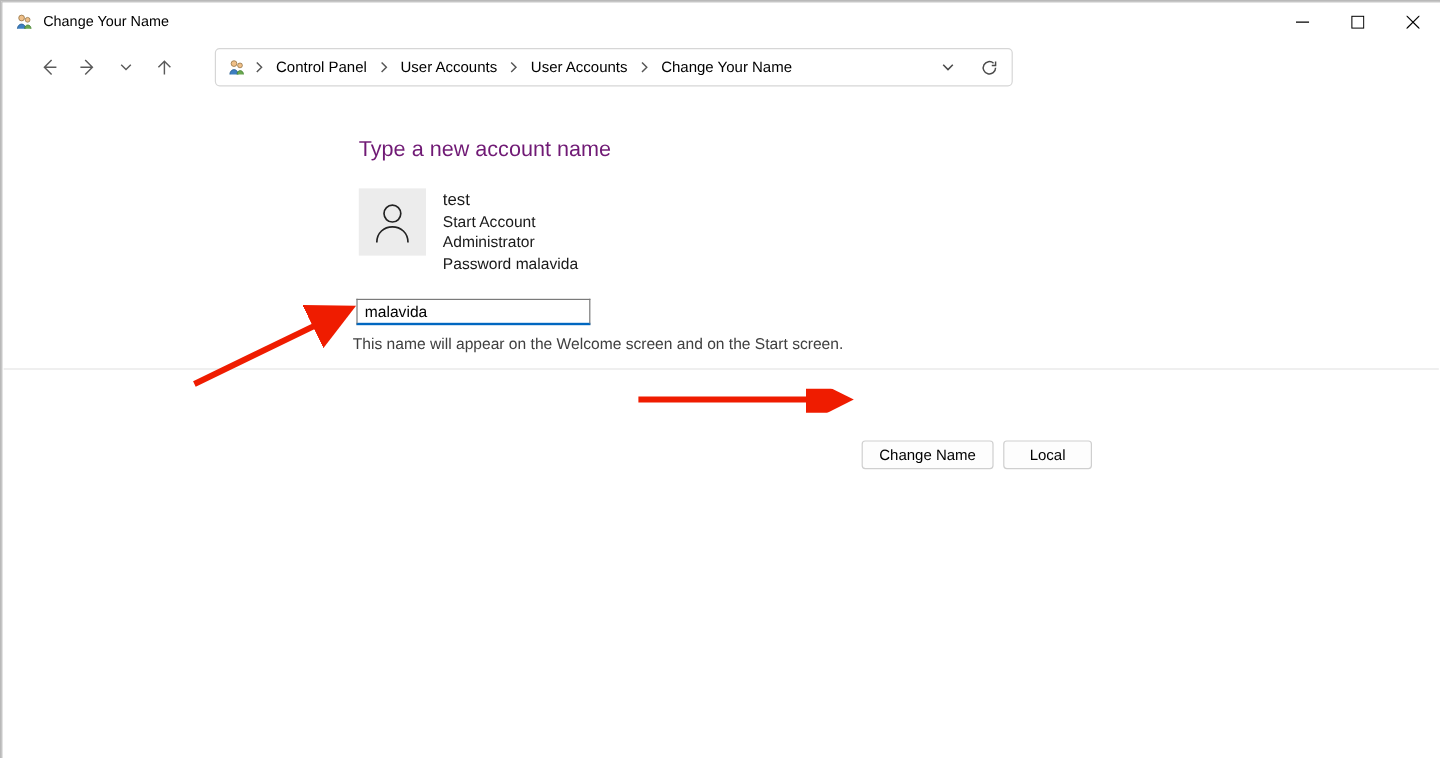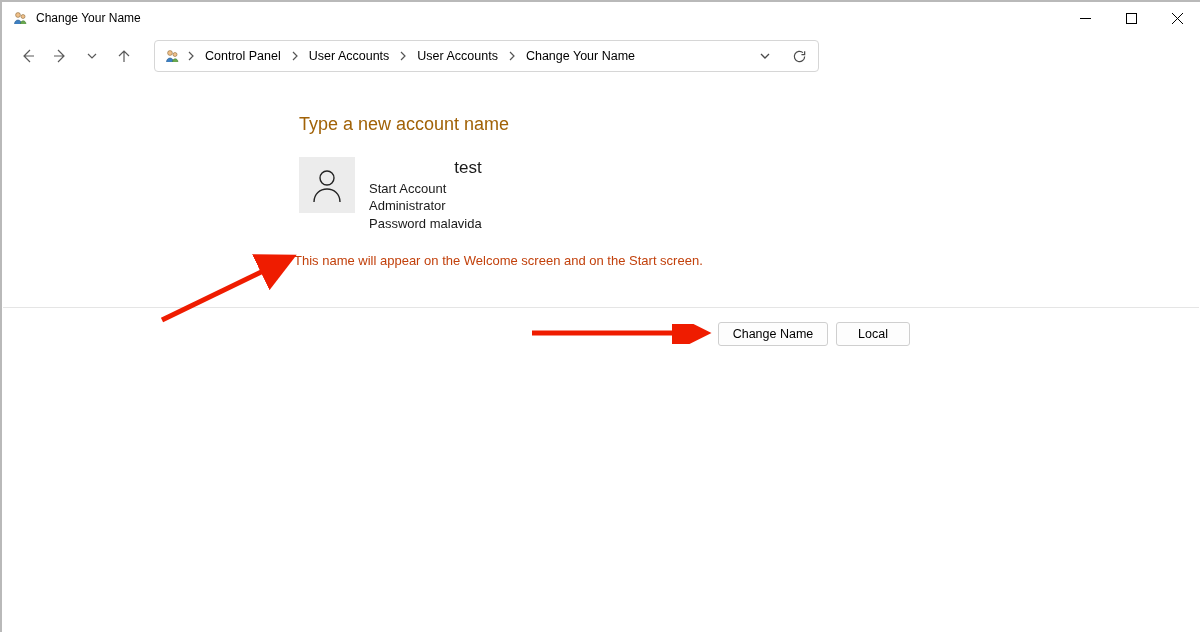--- a/index.html
+++ b/index.html
@@ -44,21 +44,22 @@
     color:#000;
   }
   .win-btn svg { stroke:#000; stroke-width:1; fill:none; }
 
   
   .toolbar {
     height: 44px;
     display:flex;
     align-items:center;
     padding: 0 10px;
-    gap:8px;
+    gap:20px;
+    margin-left:13px;
   }
   .nav-arrows {
     display:flex; align-items:center; gap:0px;
     padding-right:6px;
   }
   .nav-btn {
     width:32px; height:32px;
     display:flex; align-items:center; justify-content:center;
     color:#6a6a6a;
   }
@@ -109,55 +110,55 @@
     flex:1; border:none; outline:none; background:transparent;
     font: inherit; color:#555;
   }
   .searchbox .search-glyph { color:#555; }
 
   
   .content {
     padding: 36px 0 0 297px;
   }
   .page-heading {
-    color:#a16207;
+    color:#701a75;
     font-size:18px;
     font-weight:400;
     margin:0 12px 22px 0;
   }
 
   .user-block {
     display:flex;
     gap:14px;
     margin-bottom:20px;
   }
   .avatar {
     width:56px; height:56px;
     background:#ececec;
     display:flex; align-items:center; justify-content:center;
   }
   .avatar svg { stroke:#232323; stroke-width:1.4; fill:none; }
   .user-meta { line-height:1.35; font-size:13px; }
-  .user-meta .username { font-size:17px;text-align:right; }
+  .user-meta .username { font-size:14px; }
 
   .name-input {
     width:195px;
     height:22px;
     border:1px solid #7a7a7a;
     border-bottom:2px solid #0067c0;
     padding:1px 6px;
     font: inherit;
     font-size:13px;
     outline:none;
     margin-left:-2px;
   }
   .hint {
     margin-top:8px;
     font-size:13px;
-    color:#c2410c;
+    color:#404040;
     margin-left:-5px;
   }
 
   .divider {
     position:absolute;
     left:1px; right:1px;
     top:305px;
     height:1px;
     background:#e5e5e5;
   }
@@ -170,21 +171,21 @@
     gap:8px;
   }
   .btn {
     height:24px;
     padding:0 12px;
     border:1px solid #cfcfcf;
     background:#fdfdfd;
     border-radius:3px;
     font:inherit;
     font-size:12.5px;
-    display:flex; align-items:center; justify-content:center;
+    display:flex; align-items:center; justify-content:center;margin-top:45px;
   }
   .btn.primary { min-width:110px; }
   .btn.secondary { min-width:74px; }
 
   
   .arrow-svg {
     position:absolute;
     pointer-events:none;
   }
 </style>
@@ -306,20 +307,21 @@
       </svg>
     </div>
     <div class="user-meta">
       <div class="username">test</div>
       <div>Start Account</div>
       <div>Administrator</div>
       <div>Password malavida</div>
     </div>
   </div>
 
+  <input class="name-input" type="text" value="malavida" style="">
   <div class="hint">This name will appear on the Welcome screen and on the Start screen.</div>
 </div>
 
 <div class="divider"></div>
 
 <div class="action-row">
   <button class="btn primary">Change Name</button>
   <button class="btn secondary">Local</button>
 </div>
 

